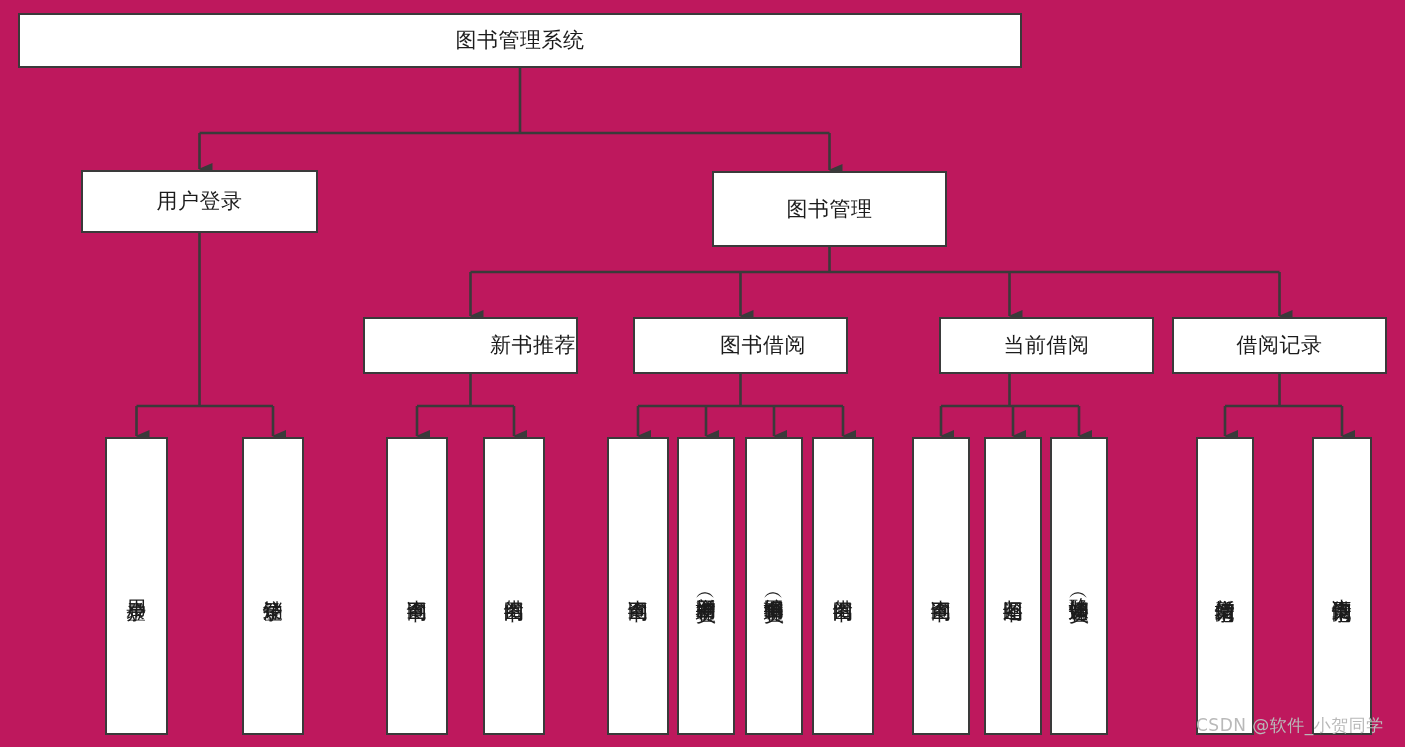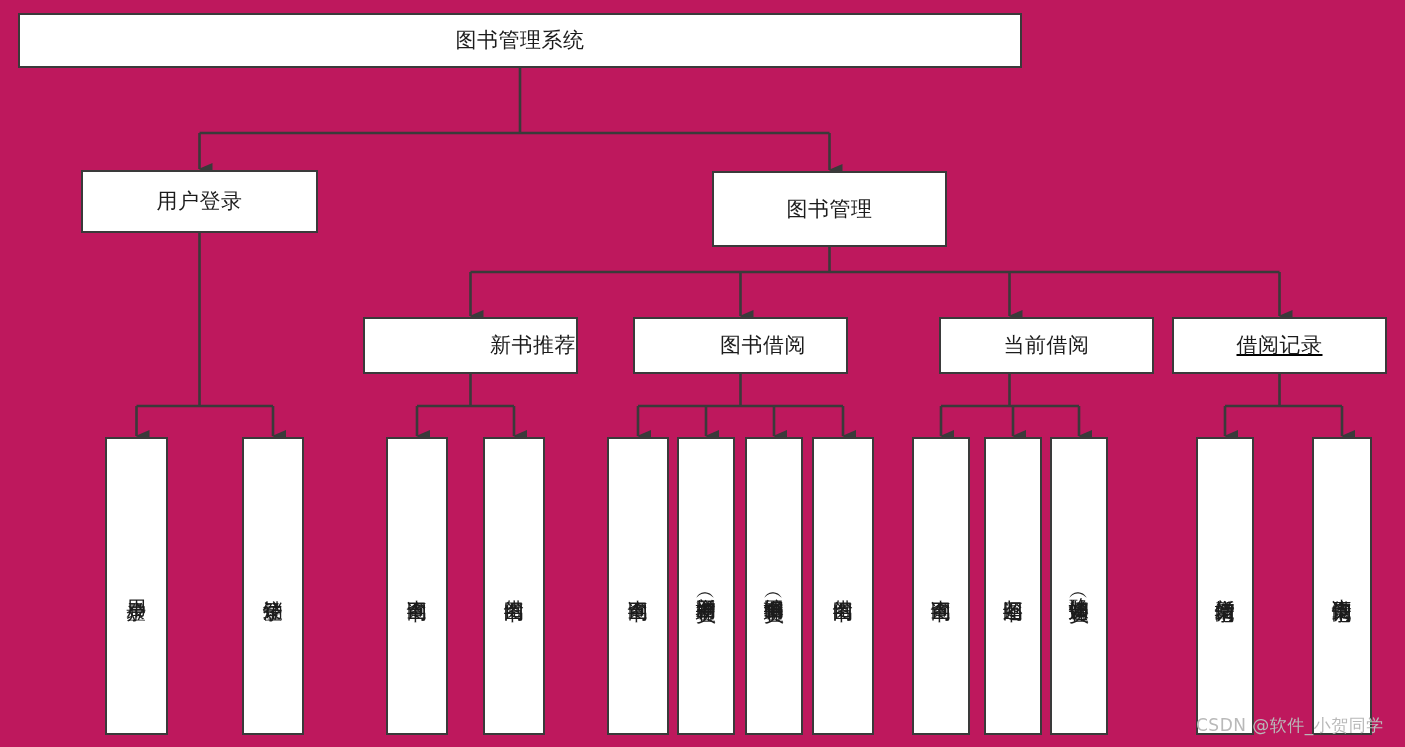--- a/index.html
+++ b/index.html
@@ -121,21 +121,21 @@
       </div>
       <div class="node" style="left: 363px; top: 317px; width: 215px; height: 57px; justify-content: flex-end;">
         <div class="label">新书推荐</div>
       </div>
       <div class="node" style="left: 633px; top: 317px; width: 215px; height: 57px; padding-left: 45px;">
         <div class="label">图书借阅</div>
       </div>
       <div class="node" style="left: 902px; top: 317px; width: 215px; height: 57px; margin-left: 37px;">
         <div class="label">当前借阅</div>
       </div>
-      <div class="node" style="left: 1172px; top: 317px; width: 215px; height: 57px; text-decoration: underline;">
+      <div class="node" style="left: 1172px; top: 317px; width: 215px; height: 57px;">
         <div class="label">借阅记录</div>
       </div>
       <div class="node vertical" style="left: 105px; top: 437px; width: 63px; height: 298px;">
         <div class="label" style="white-space: normal;">用户登录</div>
       </div>
       <div class="node vertical" style="left: 242px; top: 437px; width: 62px; height: 298px;">
         <div class="label" style="white-space: normal;">注销登录</div>
       </div>
       <div class="node vertical" style="left: 386px; top: 437px; width: 62px; height: 298px;">
         <div class="label" style="white-space: normal;">查询图书</div>

